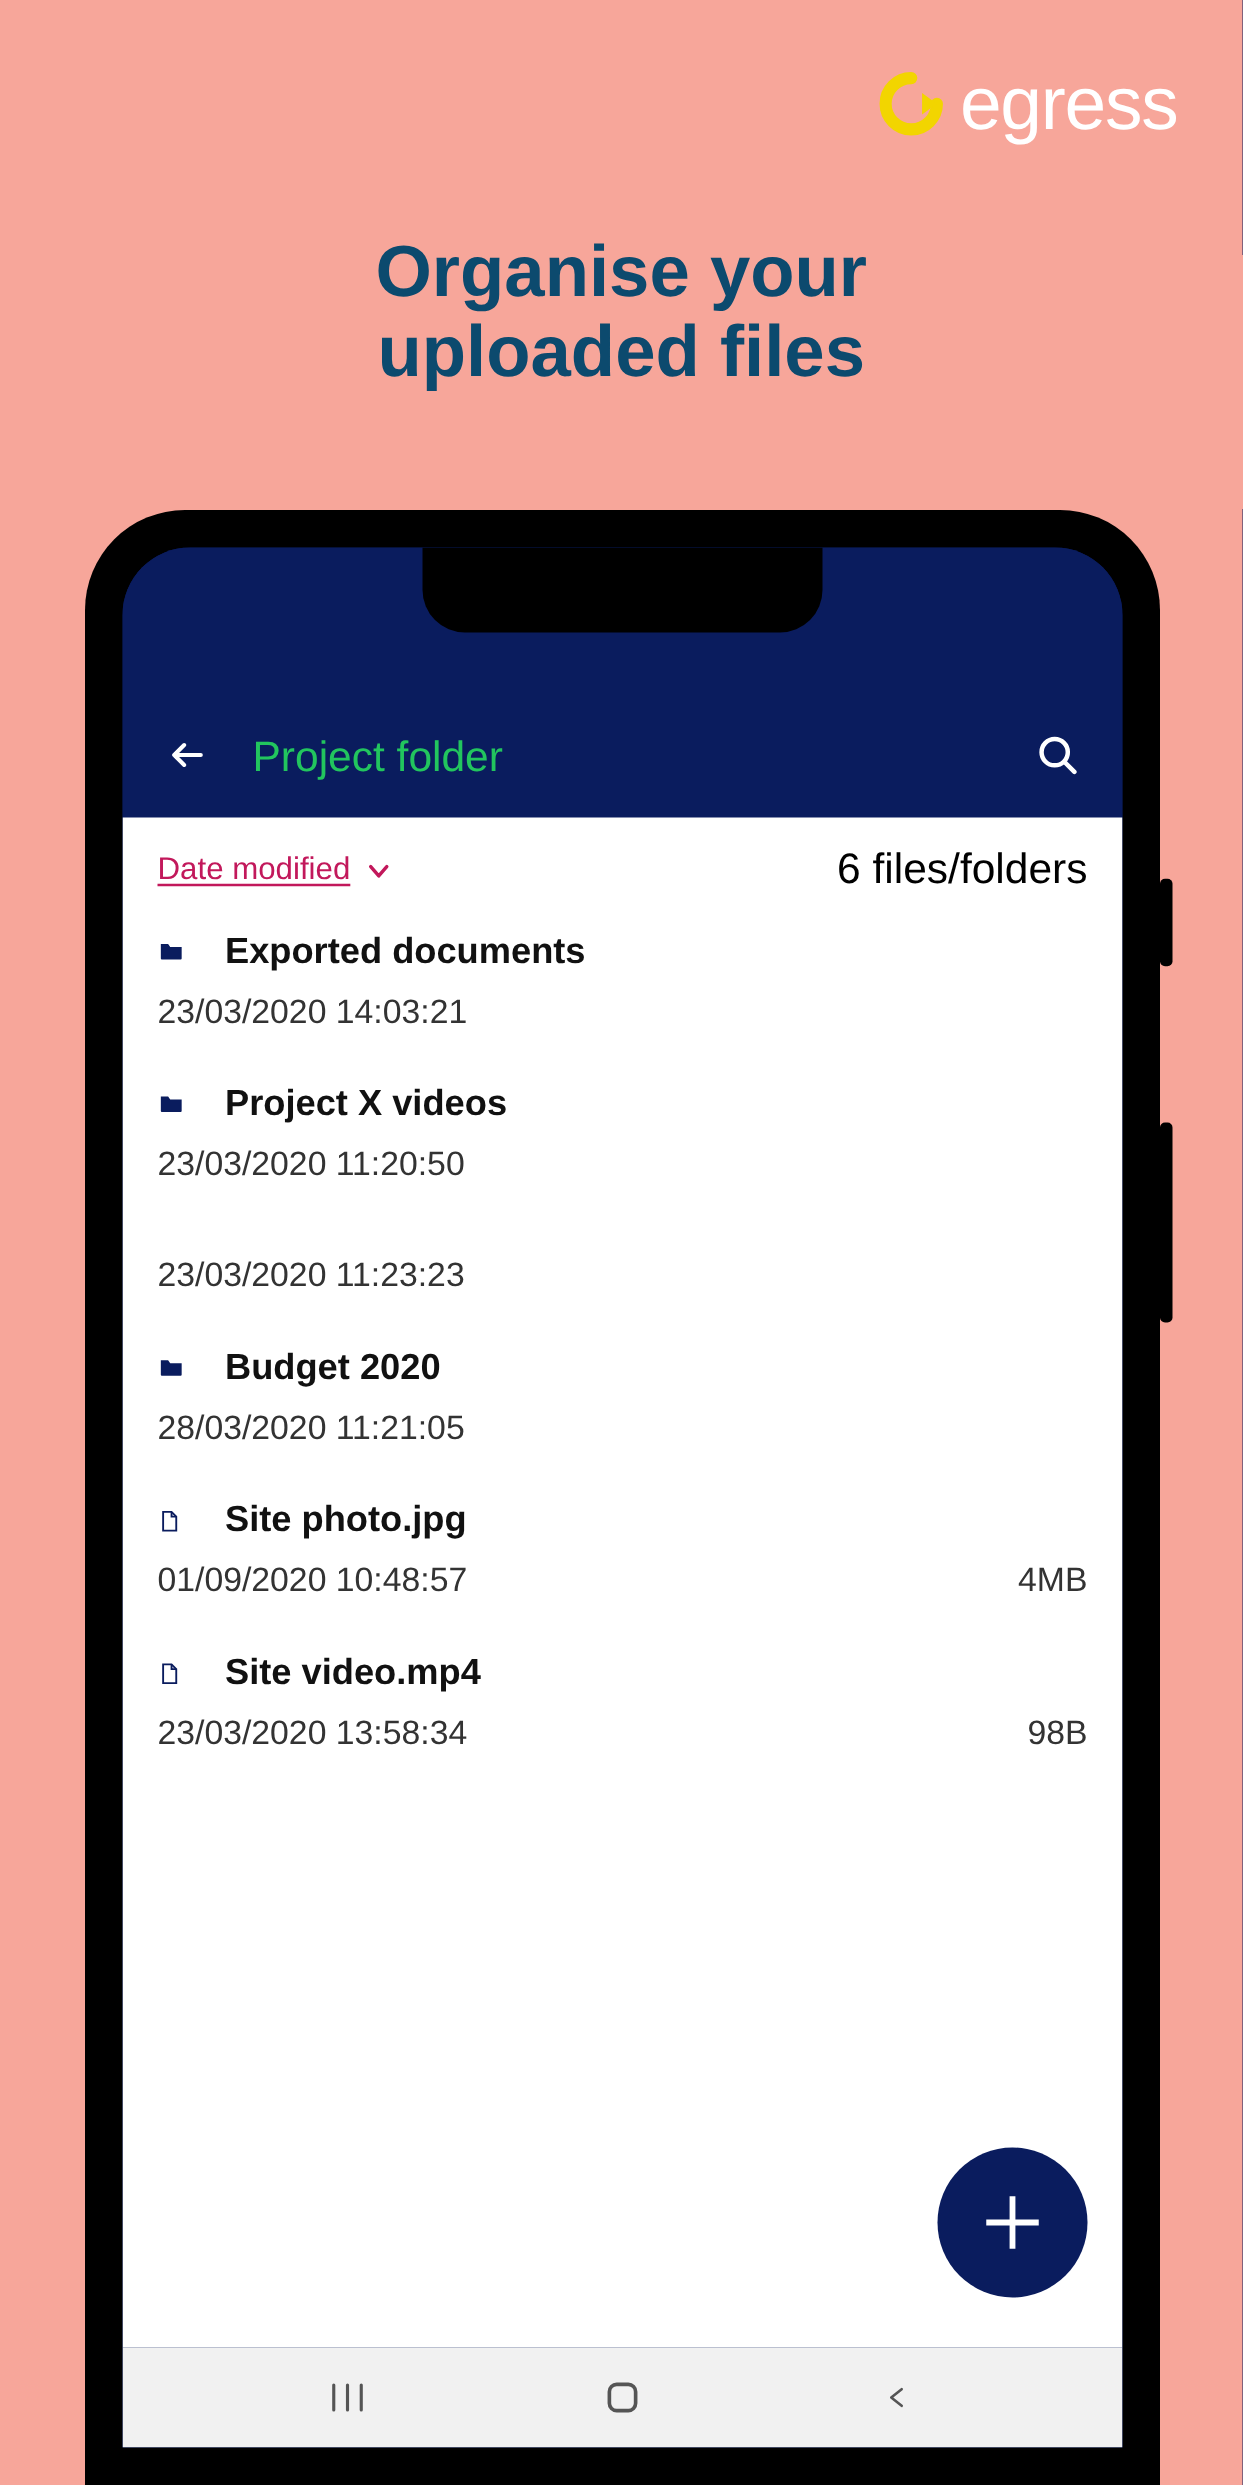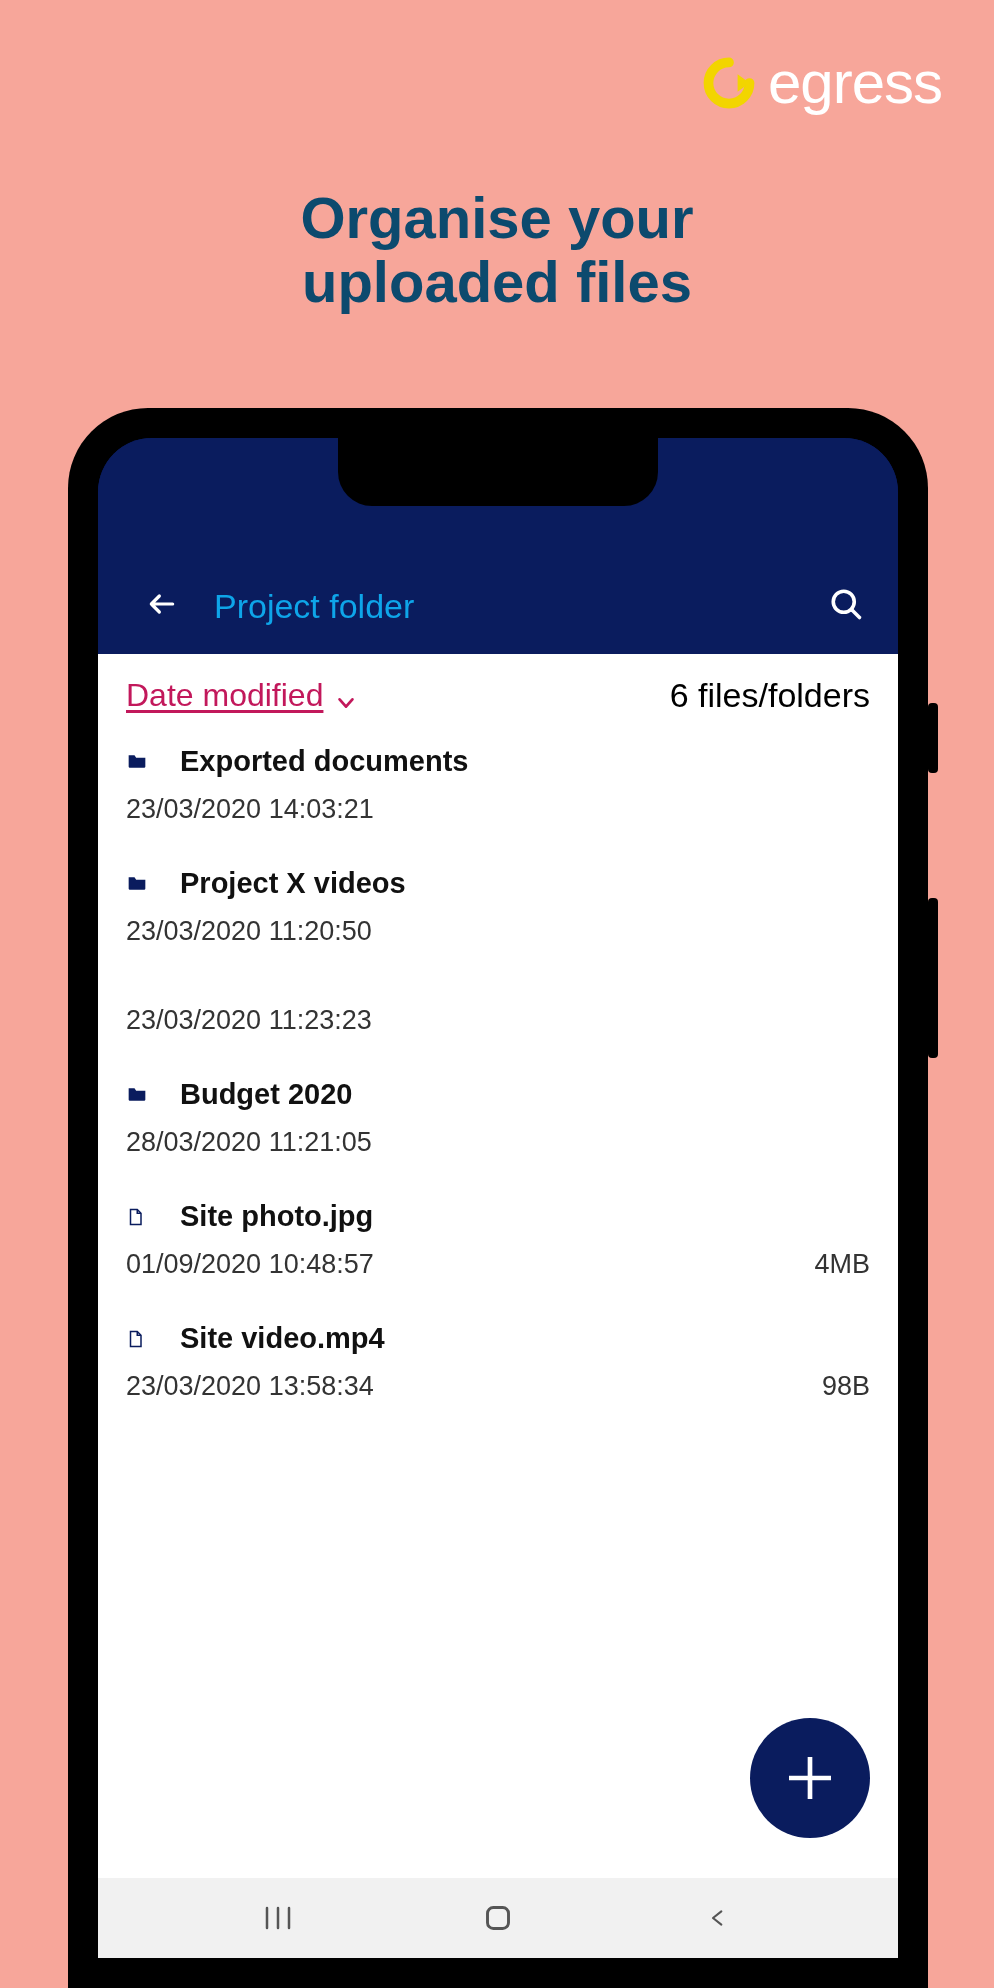--- a/index.html
+++ b/index.html
@@ -92,22 +92,22 @@
   
   .appbar {
     position: absolute;
     top: 0;
     left: 0;
     right: 0;
     height: 216px;
     background: #0a1c5e;
     display: flex;
     align-items: flex-end;
-    padding: 0 30px 28px 42px;
-    color: #0ea5e9;
+    padding: 0 30px 28px 30px;
+    color: #22c55e;
     justify-content: center;
   }
   .appbar .back {
     width: 44px;
     height: 44px;
     display: flex;
     align-items: center;
     justify-content: center;
   }
   .appbar .title {
@@ -135,26 +135,26 @@
     padding: 22px 28px 0 28px;
   }
   .sortbar {
     display: flex;
     align-items: center;
     justify-content: space-between;
     margin-bottom: 16px;
   }
   .sort-dropdown {
     color: #c2185b;
-    font-size: 32px;
+    font-size: 25px;
     font-weight: 500;
     text-decoration: underline;
     text-underline-offset: 4px;
     display: flex;
-    align-items: flex-end;
+    align-items: center;
     gap: 12px;
   }
   .sort-dropdown svg { margin-top: 2px; }
   .count {
     color: #000000;
     font-size: 34px;
   }
 
   .item {
     padding: 14px 0 28px 0;

